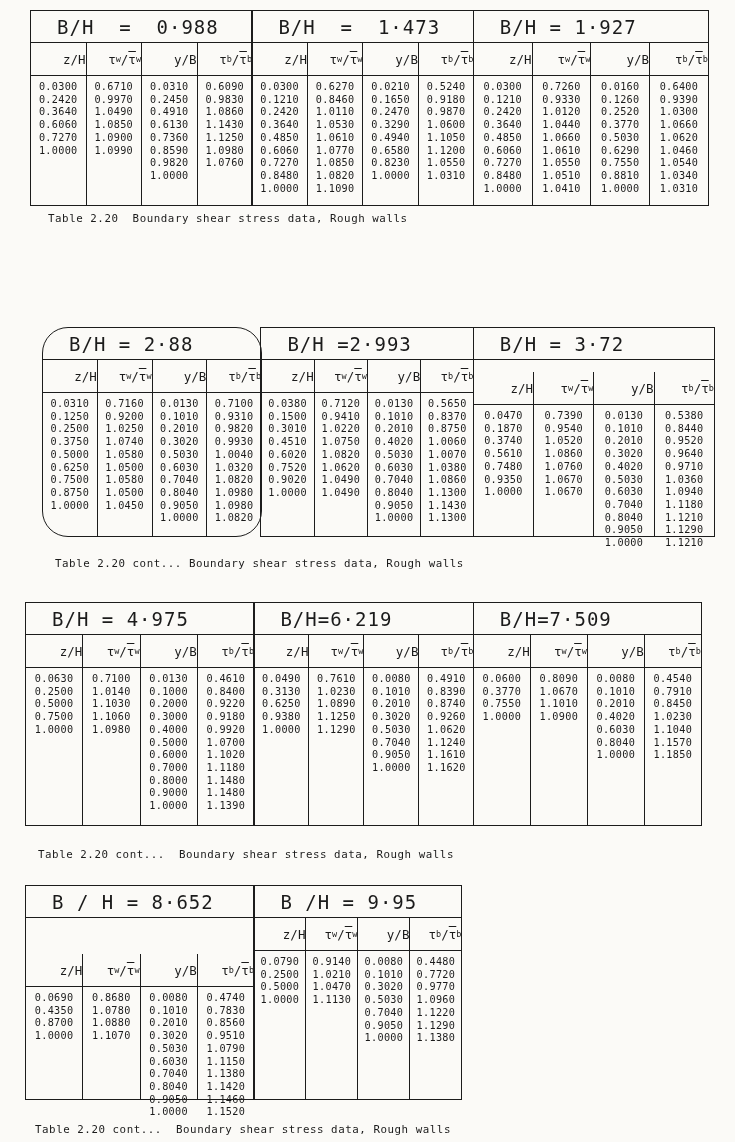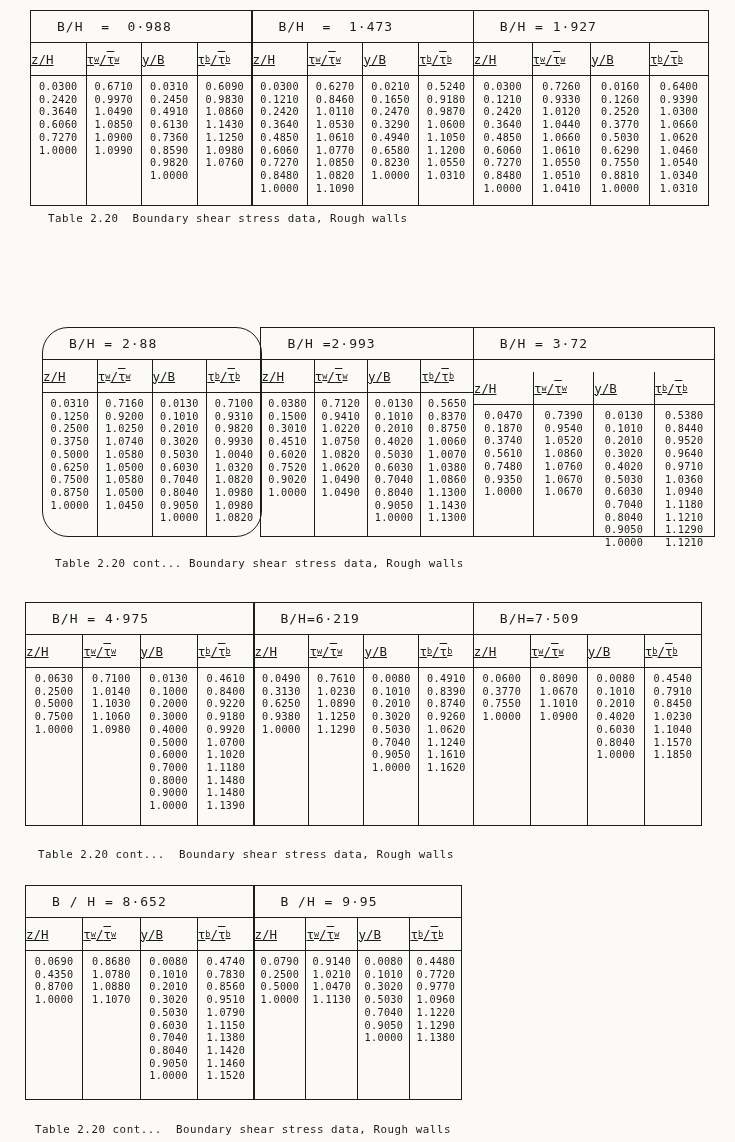--- a/index.html
+++ b/index.html
@@ -27,34 +27,33 @@
     display:flex;flex-direction:column;
     box-sizing:border-box;
     background:transparent;
   }
   .subtable:first-child{margin-left:0;}
   .bh{
     height:31px;flex:0 0 31px;
     border-bottom:1.6px solid #1c1c1c;
     display:flex;align-items:center;
     padding-left:26px;
-    font-size:13px;
+    font-size:19px;
     letter-spacing:1px;
     white-space:pre;
   }
   .body{flex:1;display:flex;min-height:0;}
   .col{flex:1;display:flex;flex-direction:column;border-right:1.5px solid #1c1c1c;min-width:0;}
   .col:last-child{border-right:none;}
   .colhdr{
     height:32px;flex:0 0 32px;
     border-bottom:1.6px solid #1c1c1c;
-    display:flex;align-items:center;justify-content:flex-start;
+    display:flex;align-items:center;justify-content:flex-end;
     font-size:12.5px;
     white-space:nowrap;
-    text-decoration:underline;
   }
   .colhdr sub{font-size:8.5px;line-height:0;}
   .colhdr .bar{text-decoration:overline;}
   .vals{padding-top:5px;text-align:center;}
   .val{font-size:10.2px;line-height:12.7px;letter-spacing:0.3px;}
   .caption{
     position:absolute;
     font-size:10.8px;
     letter-spacing:0.55px;
     white-space:pre;
@@ -738,21 +737,21 @@
               </div>
             </div>
           </div>
         </div>
       </div>
   </section>
   <p class="caption" id="caption-2">Table 2.20 cont...  Boundary shear stress data, Rough walls</p>
 
   <section class="table-group" id="group-3">
     <div class="tables-row">
-        <div class="subtable" style="width: 230px; flex: 0 0 auto;">
+        <div class="subtable" style="width: 230px; flex: 0 0 auto; gap: 36px;">
           <div class="bh">B / H = 8·652</div>
           <div class="body">
             <div class="col">
               <div class="colhdr">
                 <span>z/H</span>
               </div>
               <div class="vals">
                 <div class="val">0.0690</div>
                 <div class="val">0.4350</div>
                 <div class="val">0.8700</div>

